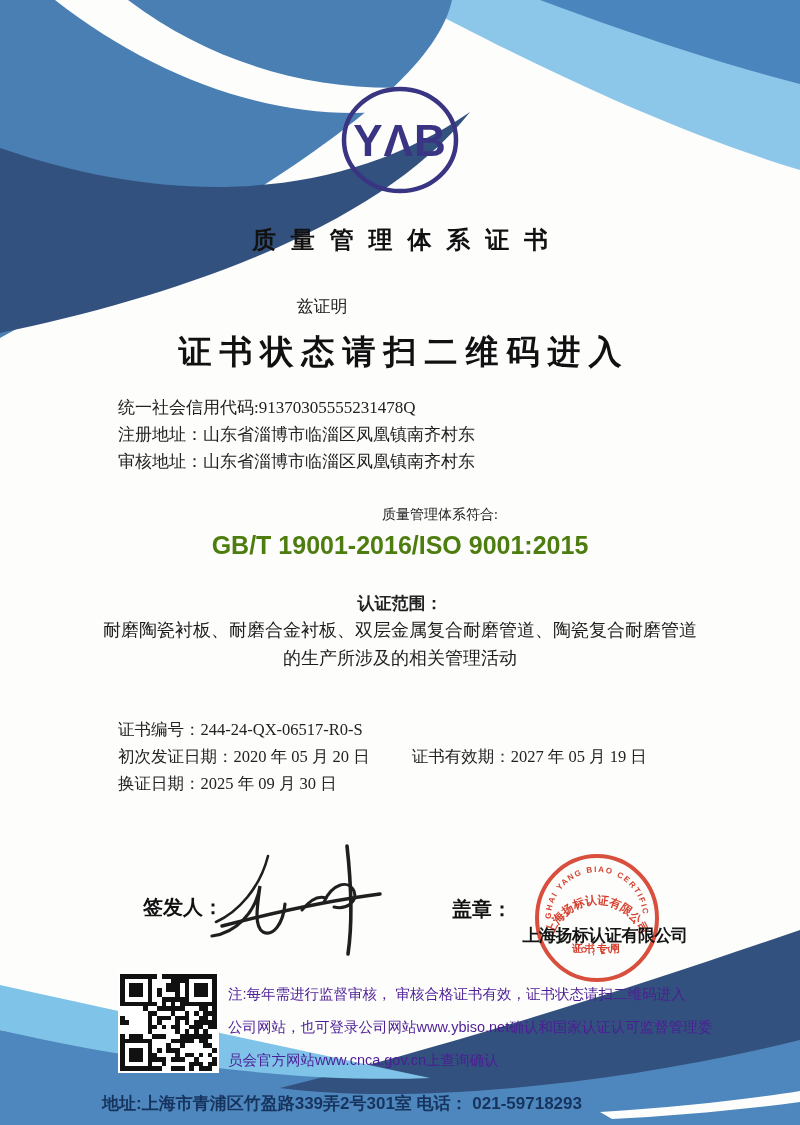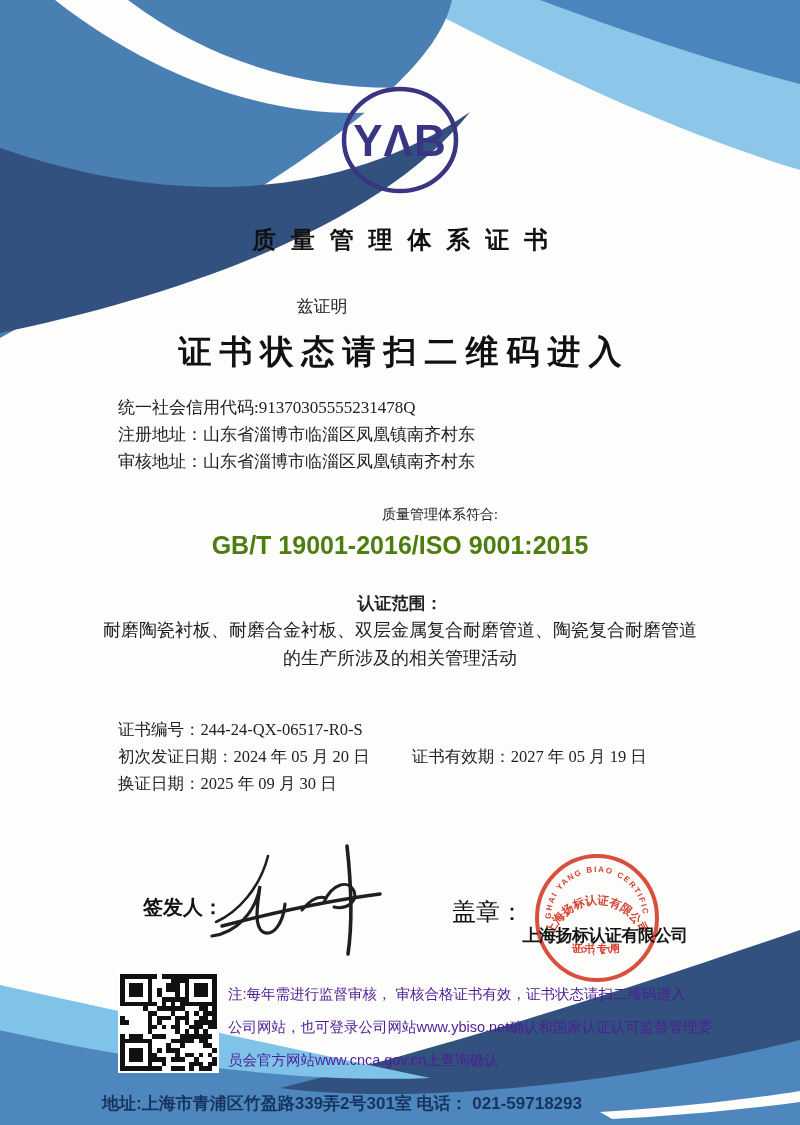--- a/index.html
+++ b/index.html
@@ -36,21 +36,21 @@
   .scope-label{position:absolute;top:592px;left:0;width:800px;text-align:center;font-family:"Liberation Serif",serif;font-size:17px;font-weight:bold;color:#222;z-index:2;}
   .scope-text{position:absolute;top:617px;left:100px;width:600px;text-align:center;font-family:"Liberation Serif",serif;font-size:18px;font-weight:normal;line-height:27.5px;color:#1c1c1c;z-index:2;}
 
   
   .certinfo{position:absolute;top:716px;left:118px;font-family:"Liberation Serif",serif;font-size:16.5px;line-height:27px;color:#222;z-index:2;}
   .certinfo .row{white-space:nowrap;}
   .validity{display:inline-block;margin-left:42px;}
 
   
   .issuer-label{position:absolute;top:894px;left:143px;font-size:20px;font-weight:bold;color:#111;z-index:2;}
-  .seal-label{position:absolute;top:896px;left:452px;font-size:24px;font-weight:normal;color:#111;z-index:2;}
+  .seal-label{position:absolute;top:896px;left:452px;font-size:20px;font-weight:bold;color:#111;z-index:2;}
   .signature{position:absolute;top:840px;left:206px;z-index:2;}
   .seal{position:absolute;top:842px;left:527px;z-index:1;}
   .seal-company-black{position:absolute;top:924px;left:522px;width:166px;text-align:center;font-size:17px;font-weight:bold;color:#141414;letter-spacing:-0.5px;z-index:2;white-space:nowrap;}
 
   
   .qr{position:absolute;top:972px;left:118px;width:97px;height:97px;background:#fff;padding:2px;z-index:2;}
   .note{position:absolute;top:978px;left:228px;width:495px;font-size:14.5px;line-height:33px;color:#4c1d95;z-index:2;}
 
   
   .footer-address{position:absolute;top:1092px;left:0;width:684px;text-align:center;font-size:17px;font-weight:bold;color:#16335e;z-index:2;}
@@ -94,21 +94,21 @@
 
 <div class="conform">质量管理体系符合:</div>
 <div class="std-code">GB/T 19001-2016/ISO 9001:2015</div>
 
 <div class="scope-label">认证范围：</div>
 <div class="scope-text">耐磨陶瓷衬板、耐磨合金衬板、双层金属复合耐磨管道、陶瓷复合耐磨管道的生产所涉及的相关管理活动</div>
 
 <div class="certinfo">
   <div class="row"><span>证书编号：</span><span>244-24-QX-06517-R0-S</span></div>
   <div class="row">
-    <span>初次发证日期：</span><span>2024 年 05 月 20 日</span><span class="validity"><span>证书有效期：</span><span>2027 年 05 月 19 日</span></span>
+    <span>初次发证日期：</span><span>2020 年 05 月 20 日</span><span class="validity"><span>证书有效期：</span><span>2027 年 05 月 19 日</span></span>
   </div>
   <div class="row"><span>换证日期：</span><span>2025 年 09 月 30 日</span></div>
 </div>
 
 <div class="issuer-label">签发人：</div>
 <div class="seal-label">盖章：</div>
 
 <svg class="signature" width="190" height="118" viewBox="0 0 190 118">
   <g fill="none" stroke="#1f1f1f" stroke-linecap="round">
     <path stroke-width="2.6" d="M10,82 C32,72 54,48 62,16"></path>

